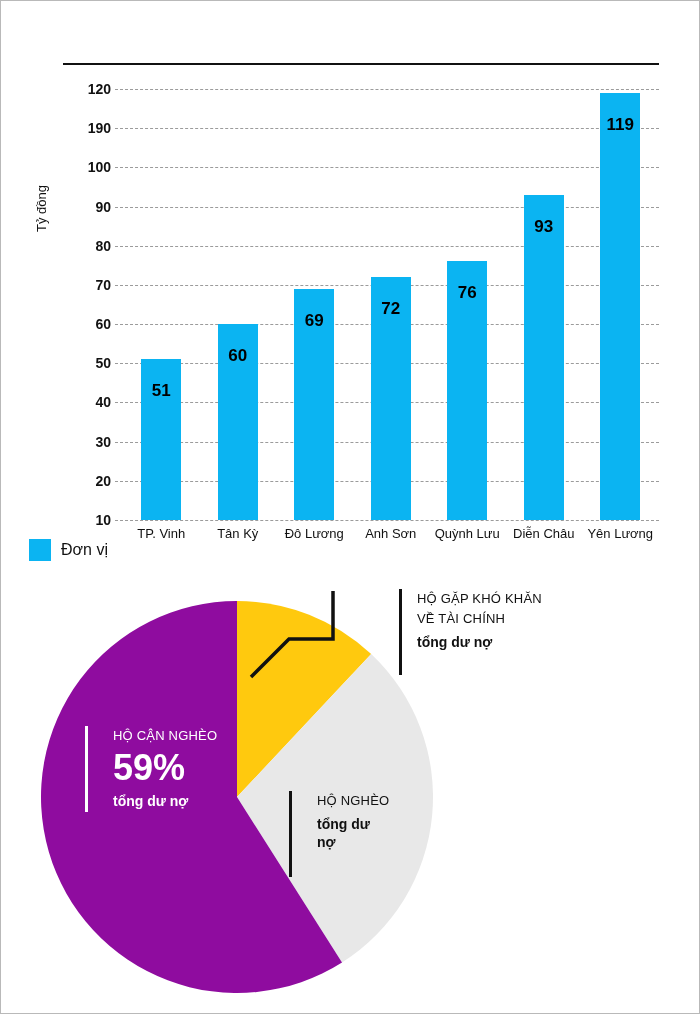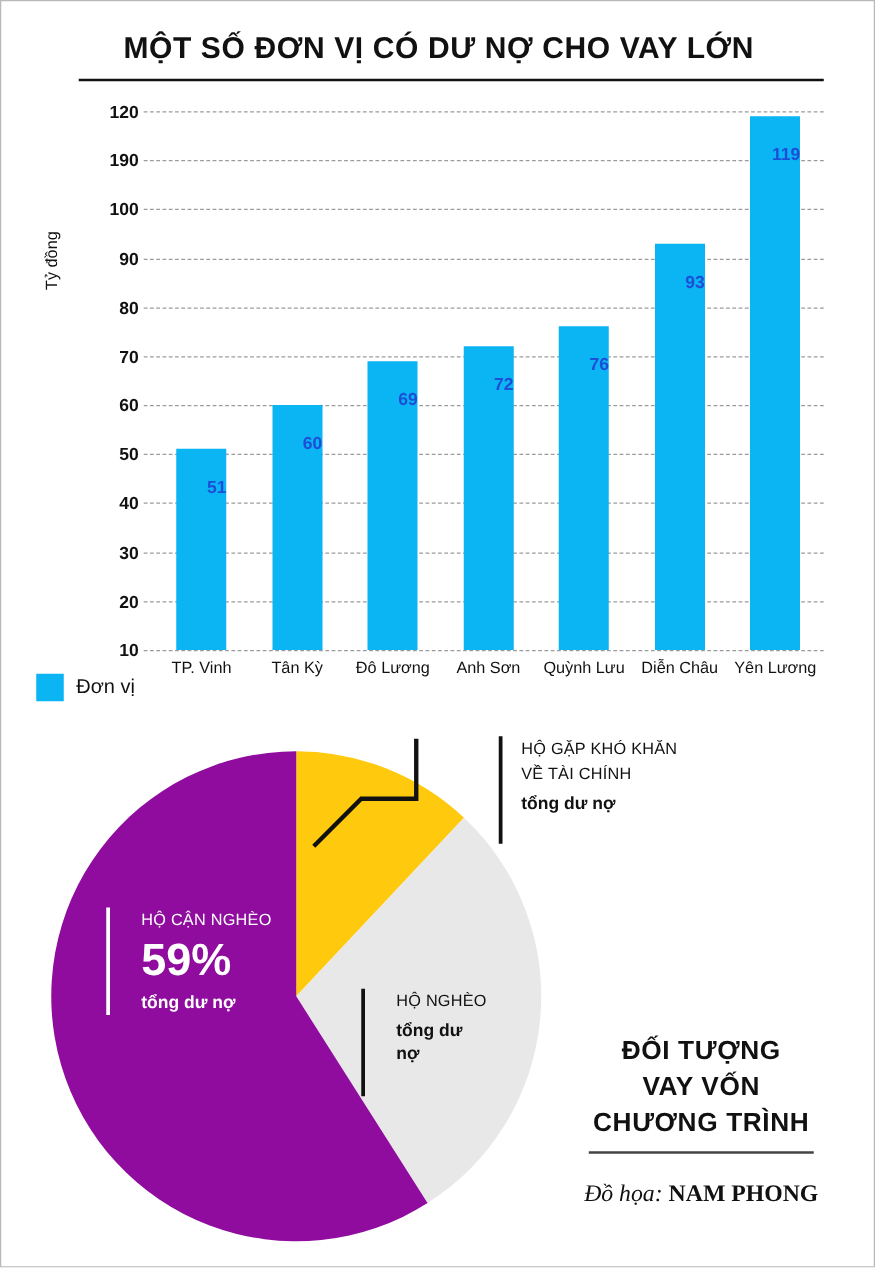--- a/index.html
+++ b/index.html
@@ -48,22 +48,22 @@
     position:absolute;left:114px;width:544px;height:0;
     border-top:1px dashed #9b9b9b;
   }
   .bar{
     position:absolute;
     background:#0bb4f2;
     width:40px;
   }
   .bar-value{
     position:absolute;
-    width:40px;text-align:right;
-    font-size:14px;font-weight:bold;color:#1d4ed8;
+    width:40px;text-align:center;
+    font-size:17px;font-weight:bold;color:#000000;
   }
   .xcat{
     position:absolute;
     width:96px;text-align:center;
     font-size:13px;color:#111;
     top:455px;
   }
 
   
   #legend{position:absolute;left:28px;top:538px;display:flex;align-items:center;gap:10px;}
@@ -106,21 +106,20 @@
     font-size:19px;color:#111;white-space:nowrap;
   }
   #credit .credit-label{font-style:italic;}
   #credit .credit-name{font-weight:bold;}
 </style>
 </head>
 <body>
 
 <div id="page">
 
-  <div id="chart-title">MỘT SỐ ĐƠN VỊ CÓ DƯ NỢ CHO VAY LỚN</div>
   <div id="title-rule"></div>
 
   <div id="bar-chart">
     <div id="y-axis-label">Tỷ đồng</div>
     <div id="y-ticks">
         <div class="ytick" style="top: 18px;">120</div>
         <div class="ytick" style="top: 57.1818px;">190</div>
         <div class="ytick" style="top: 96.3636px;">100</div>
         <div class="ytick" style="top: 135.545px;">90</div>
         <div class="ytick" style="top: 174.727px;">80</div>
@@ -209,24 +208,14 @@
 
   <div class="pie-callout" id="callout-purple">
     <div class="callout-bar"></div>
     <div class="callout-body">
       <div class="callout-title">HỘ CẬN NGHÈO</div>
       <div class="callout-pct">59%</div>
       <div class="callout-sub">tổng dư nợ</div>
     </div>
   </div>
 
-  <div id="footer-block">
-    <div class="footer-line">ĐỐI TƯỢNG</div>
-    <div class="footer-line">VAY VỐN</div>
-    <div class="footer-line">CHƯƠNG TRÌNH</div>
-    <div id="footer-rule"></div>
-    <div id="credit">
-      <span class="credit-label">Đồ họa:</span>
-      <span class="credit-name">NAM PHONG</span>
-    </div>
-  </div>
 
 </div>
 
 </body></html>

